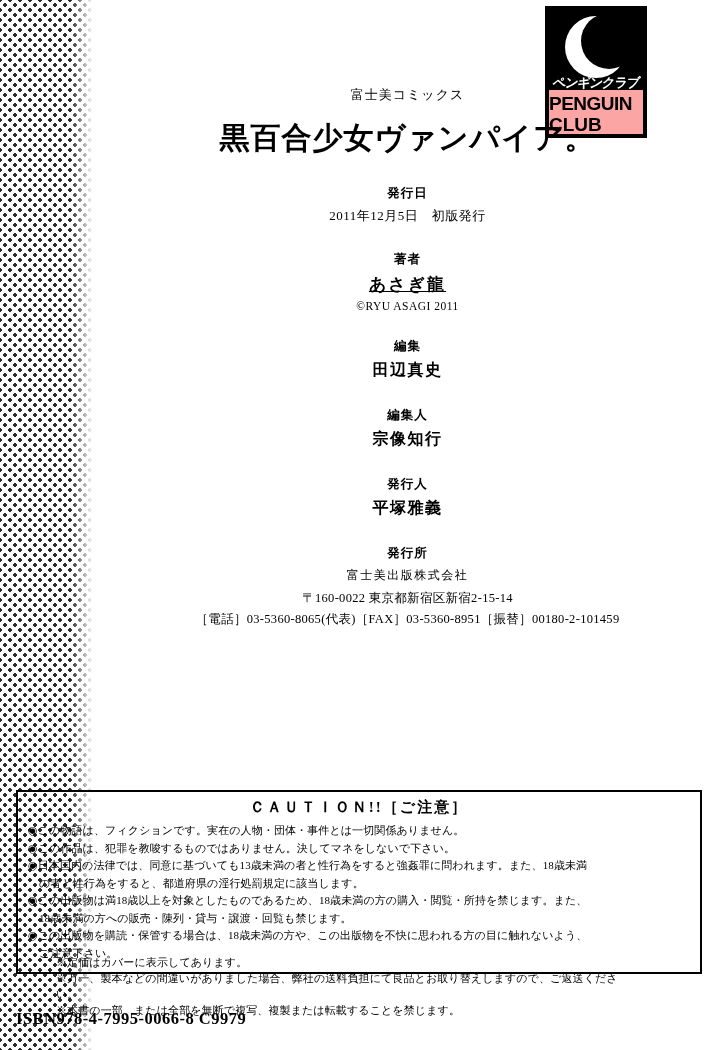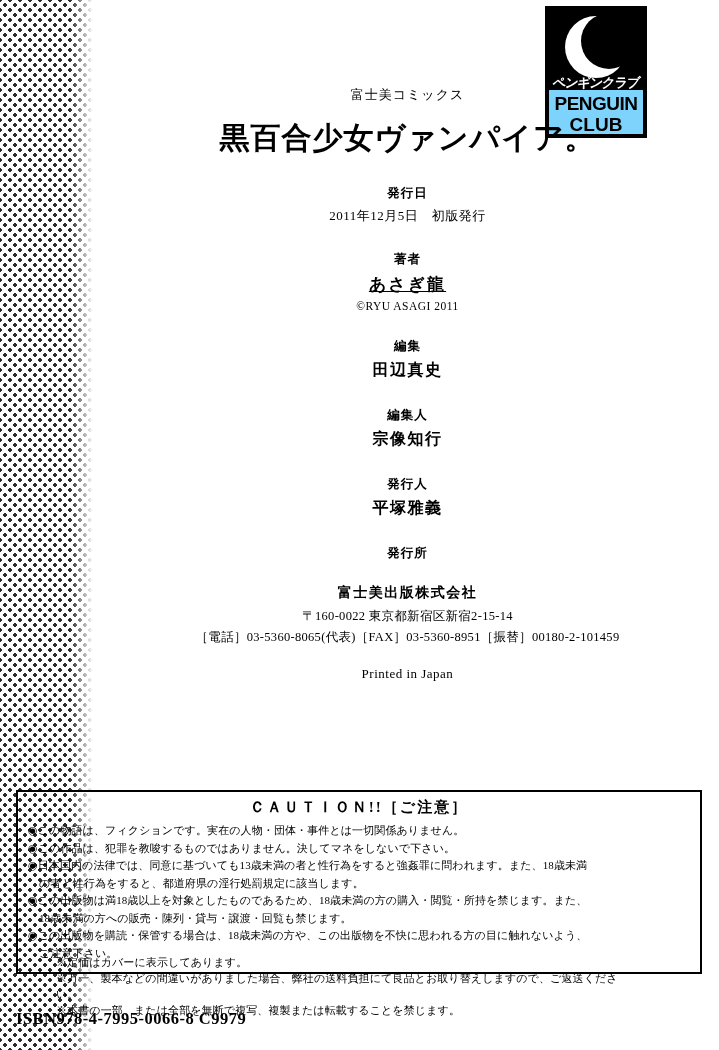--- a/index.html
+++ b/index.html
@@ -100,23 +100,22 @@
     letter-spacing: -1px;
     color: #ffffff;
     transform: skewX(-8deg);
   }
   .logo-band {
     position: absolute;
     top: 84px;
     left: 4px;
     right: 4px;
     height: 44px;
-    background: #7dd3fc;
+    background: #fca5a5;
     color: #000000;
-    text-align: center;
     font-family: "Liberation Sans", sans-serif;
     font-weight: bold;
     line-height: 1.0;
   }
   .logo-band .l1 {
     display: block;
     font-size: 19px;
     letter-spacing: -0.5px;
     padding-top: 4px;
   }
@@ -174,23 +173,23 @@
     font-weight: bold;
     letter-spacing: 1.5px;
   }
   .copyright {
     margin-top: 4px;
     font-size: 11.5px;
     font-family: "Liberation Serif", serif;
     letter-spacing: 0.5px;
   }
   .pub-name {
-    margin-top: 22px;
-    font-size: 14px;
-    font-weight: bold;
+    margin-top: 5px;
+    font-size: 12px;
+    font-weight: normal;
     letter-spacing: 1.5px;
   }
   .pub-addr {
     margin-top: 6px;
     font-size: 12.5px;
     letter-spacing: 0.3px;
   }
   .pub-tel {
     margin-top: 4px;
     font-size: 12.5px;
@@ -306,21 +305,20 @@
       <div class="blk-value med">平塚雅義</div>
     </div>
 
     <div class="blk center">
       <div class="blk-label">発行所</div>
       <div class="pub-name">富士美出版株式会社</div>
       <div class="pub-addr">〒160-0022 東京都新宿区新宿2-15-14</div>
       <div class="pub-tel">［電話］03-5360-8065(代表)［FAX］03-5360-8951［振替］00180-2-101459</div>
     </div>
 
-    <div class="printed center">Printed in Japan</div>
   </div>
 
   <div class="caution">
     <div class="caution-title">ＣＡＵＴＩＯＮ!!［ご注意］</div>
     <ul class="caution-list">
       <li>◉この物語は、フィクションです。実在の人物・団体・事件とは一切関係ありません。</li>
       <li>◉この作品は、犯罪を教唆するものではありません。決してマネをしないで下さい。</li>
       <li>◉日本国内の法律では、同意に基づいても13歳未満の者と性行為をすると強姦罪に問われます。また、18歳未満</li>
       <li class="cont-row">
           <span class="cont">の者と性行為をすると、都道府県の淫行処罰規定に該当します。</span>

